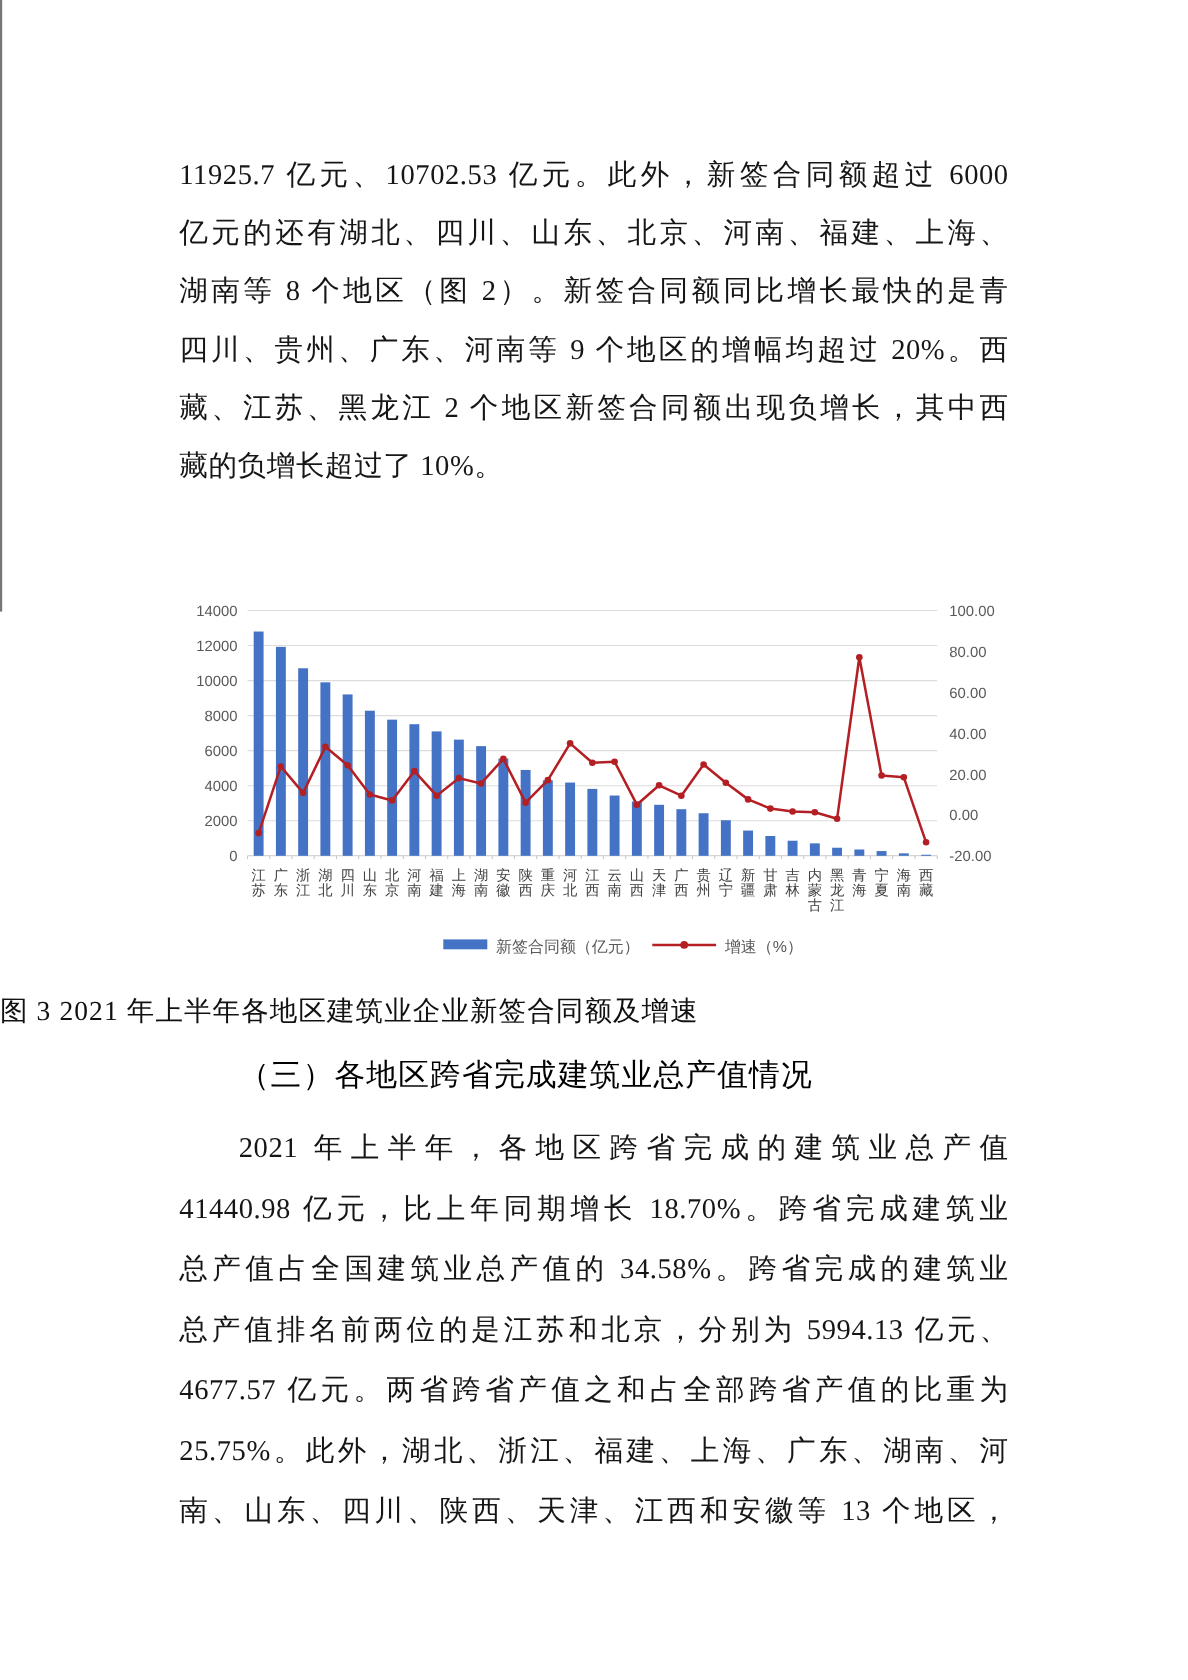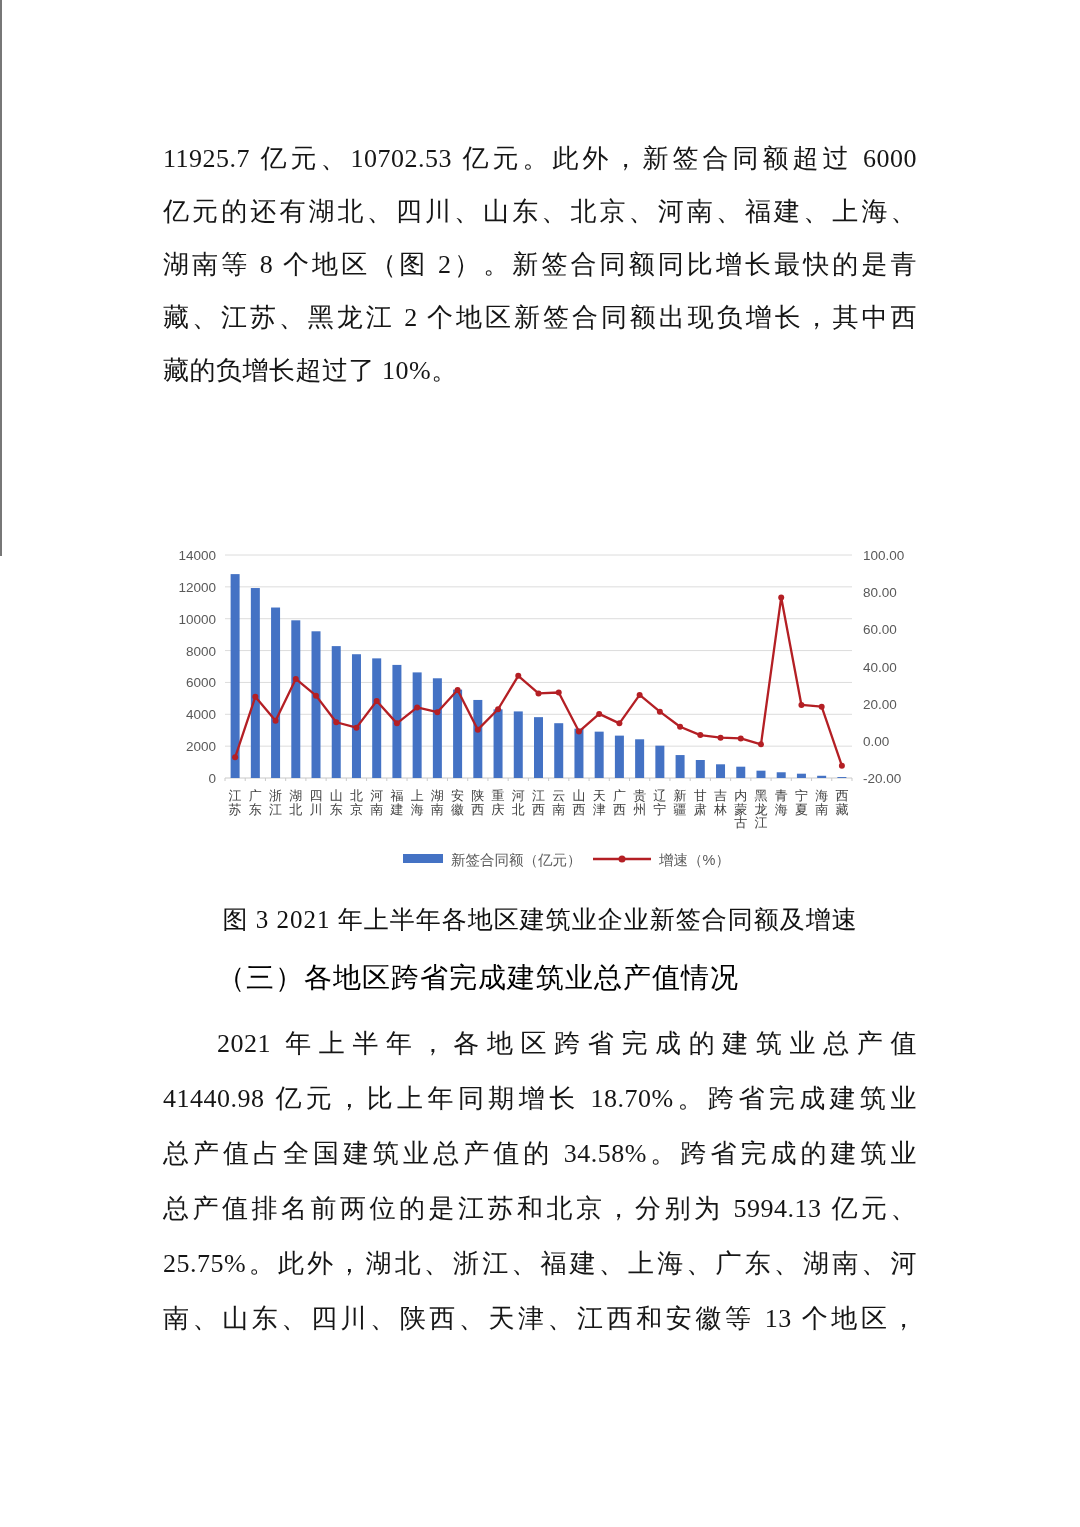--- a/index.html
+++ b/index.html
@@ -32,21 +32,21 @@
   .para .line.short{text-align-last:left;}
   #para1{top:132px;}
   #para2{top:1016px;}
   #para2 .line{line-height:55px;height:55px;}
   #para2 .line.indent{text-indent:54px;}
   .chart-wrap{
     position:absolute;left:165px;top:537px;width:760px;height:350px;
   }
   .caption{
     position:absolute;left:0;top:903px;width:1080px;
-    text-align:center;font-size:25px;line-height:34px;color:#111;
+    text-align:left;font-size:25px;line-height:34px;color:#111;
     letter-spacing:1px;
   }
   .heading{
     position:absolute;left:163px;top:958px;width:754px;
     font-size:28px;line-height:40px;font-weight:normal;color:#000;
     padding-left:54px;letter-spacing:1px;
     font-family:"Liberation Serif","DejaVu Serif",serif;
   }
   svg text{font-family:"Liberation Sans","DejaVu Sans",sans-serif;}
 </style>
@@ -54,20 +54,21 @@
 <body>
 
 <div class="page">
 
   <div class="edge-line"></div>
 
   <div class="para" id="para1">
     <div class="line">11925.7 亿元、10702.53 亿元。此外，新签合同额超过 6000</div>
     <div class="line">亿元的还有湖北、四川、山东、北京、河南、福建、上海、</div>
     <div class="line">湖南等 8 个地区（图 2）。新签合同额同比增长最快的是青</div>
+    <div class="line">四川、贵州、广东、河南等 9 个地区的增幅均超过 20%。西</div>
     <div class="line">藏、江苏、黑龙江 2 个地区新签合同额出现负增长，其中西</div>
     <div class="line short">藏的负增长超过了 10%。</div>
   </div>
 
   <div class="chart-wrap">
     <svg id="chart-svg" width="760" height="350" viewBox="0 0 760 350">
         <line x1="60" y1="241" x2="687" y2="241" stroke="#c9c9c9" stroke-width="1"></line>
         <text x="51" y="246" text-anchor="end" font-size="13.5" fill="#595959">0</text>
         <line x1="60" y1="209.14285714285714" x2="687" y2="209.14285714285714" stroke="#dcdcdc" stroke-width="1"></line>
         <text x="51" y="214.14285714285714" text-anchor="end" font-size="13.5" fill="#595959">2000</text>
@@ -226,17 +227,18 @@
 
   <div class="caption">图 3 2021 年上半年各地区建筑业企业新签合同额及增速</div>
 
   <div class="heading">（三）各地区跨省完成建筑业总产值情况</div>
 
   <div class="para" id="para2">
     <div class="line indent">2021 年上半年，各地区跨省完成的建筑业总产值</div>
     <div class="line">41440.98 亿元，比上年同期增长 18.70%。跨省完成建筑业</div>
     <div class="line">总产值占全国建筑业总产值的 34.58%。跨省完成的建筑业</div>
     <div class="line">总产值排名前两位的是江苏和北京，分别为 5994.13 亿元、</div>
+    <div class="line">4677.57 亿元。两省跨省产值之和占全部跨省产值的比重为</div>
     <div class="line">25.75%。此外，湖北、浙江、福建、上海、广东、湖南、河</div>
     <div class="line">南、山东、四川、陕西、天津、江西和安徽等 13 个地区，</div>
   </div>
 
 </div>
 
 </body></html>

